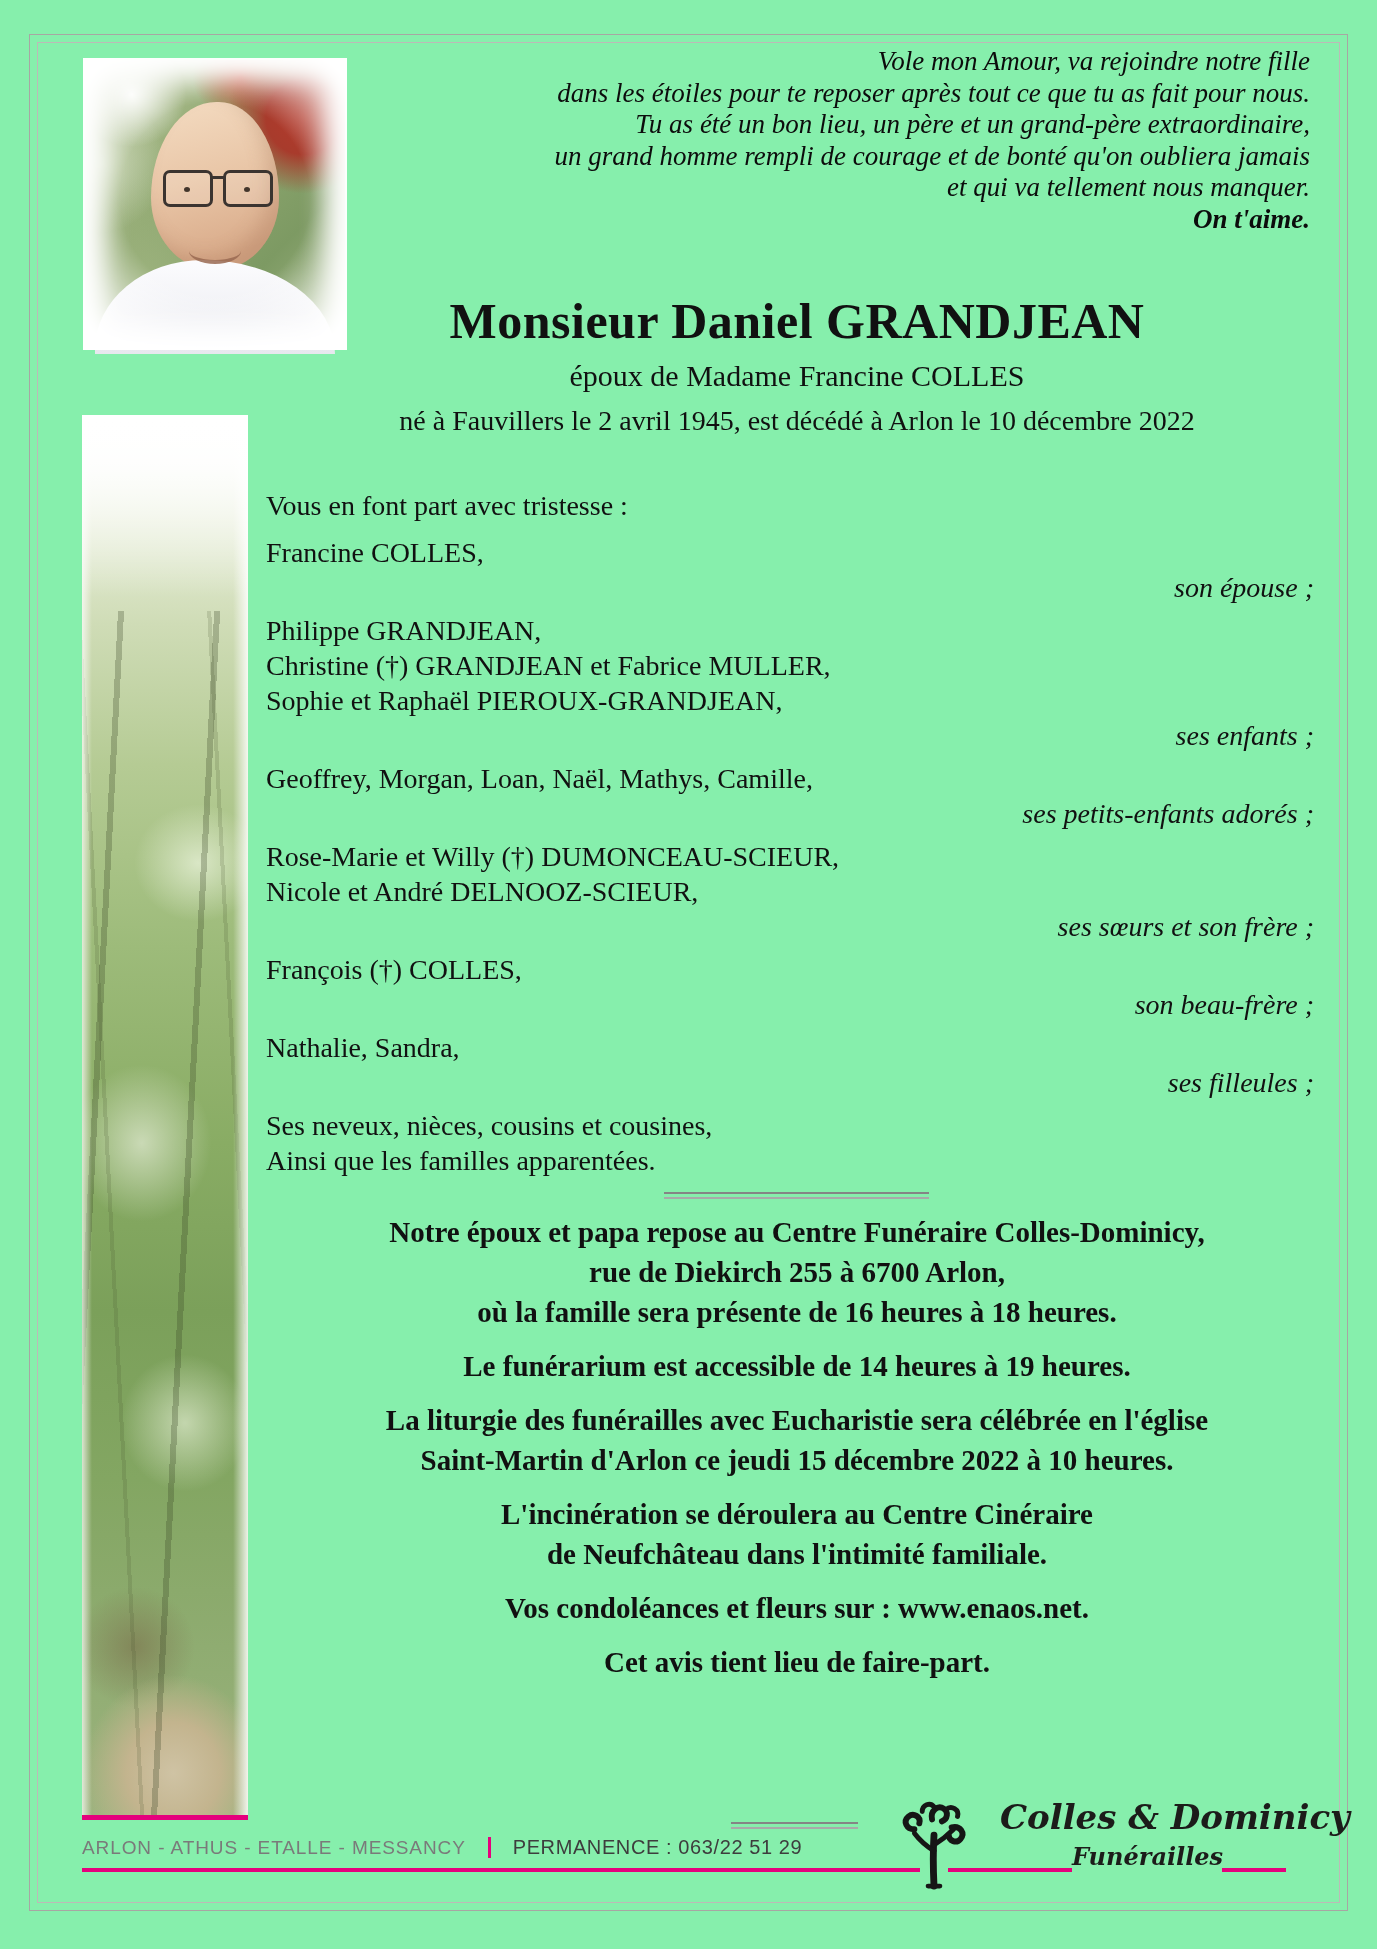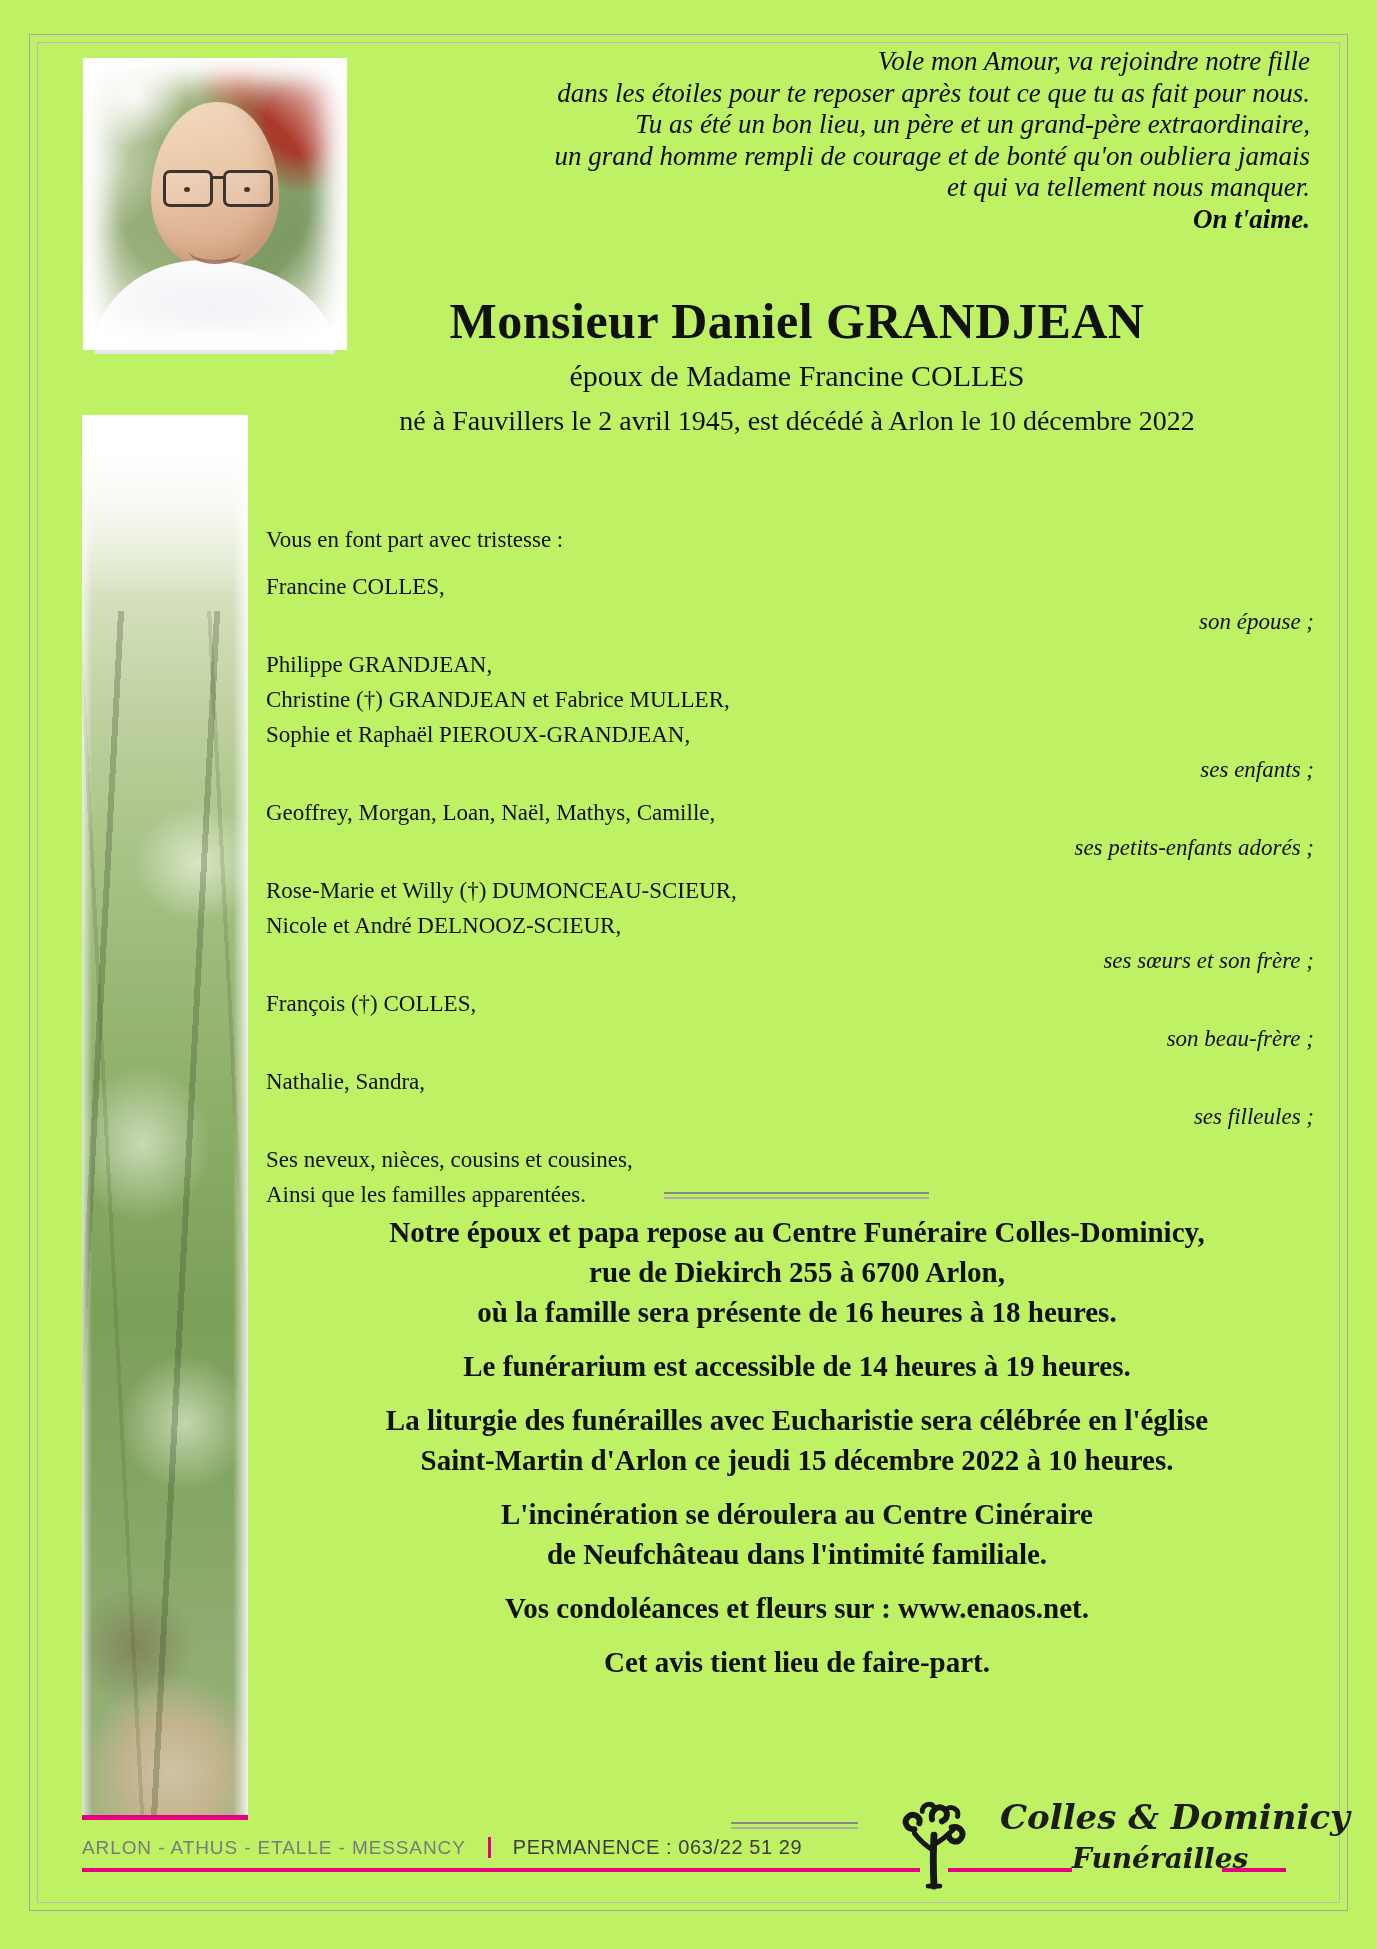--- a/index.html
+++ b/index.html
@@ -1,17 +1,17 @@
 <!DOCTYPE html>
 <html><head>
 <meta charset="utf-8">
 <style>
   html,body{margin:0;padding:0;background:#ffffff;}
   .page{
-    position:relative;width:1377px;height:1949px;background:#bef264;
+    position:relative;width:1377px;height:1949px;background:#86efac;
     font-family:"Liberation Serif", serif;color:#111;overflow:hidden;
   }
   .frame-outer{position:absolute;left:29px;top:34px;right:29px;bottom:38px;border:1px solid #a8a6a3;}
   .frame-inner{position:absolute;left:37px;top:42px;right:37px;bottom:46px;border:1px solid #bcbab7;}
 
   
   .portrait{position:absolute;left:85px;top:60px;width:260px;height:288px;}
   .p-bg{position:absolute;inset:0;border-radius:8px;background:
     radial-gradient(30% 26% at 18% 12%, rgba(255,255,255,.95), transparent 70%),
     radial-gradient(45% 40% at 84% 20%, #b23a2c 0%, #a83b2c 32%, transparent 66%),
@@ -60,21 +60,21 @@
     font-style:italic;font-size:27px;line-height:31.5px;color:#0c0c0c;}
   .poem-close{font-weight:bold;}
 
   
   .title{position:absolute;left:254px;width:1086px;top:292px;margin:0;text-align:center;
     font-size:50px;font-weight:bold;letter-spacing:.5px;}
   .spouse{position:absolute;left:254px;width:1086px;top:359px;text-align:center;font-size:30px;}
   .life{position:absolute;left:254px;width:1086px;top:405px;text-align:center;font-size:28px;}
 
   
-  .family{position:absolute;left:266px;right:63px;top:488px;font-size:23px;line-height:35px;margin-top:34px;}
+  .family{position:absolute;left:266px;right:63px;top:488px;font-size:28px;line-height:35px;}
   .family .intro{margin:0 0 12px 0;}
   .fam-name{white-space:nowrap;}
   .fam-rel{text-align:right;font-style:italic;margin:0 0 8px 0;}
 
   .divider{position:absolute;height:3px;border-top:2px solid #858585;border-bottom:2px solid #a9a9a9;}
   .divider.mid{left:664px;width:265px;top:1192px;}
   .divider.foot{left:731px;width:127px;top:1822px;}
 
   
   .details{position:absolute;left:254px;width:1086px;top:1212px;text-align:center;
@@ -88,21 +88,21 @@
   .foot-bar{width:3px;height:21px;background:#e5007d;}
   .foot-permanence{font-size:20px;letter-spacing:.6px;color:#3d3d3d;}
   .accent-line{position:absolute;top:1868px;height:4px;background:#e5007d;}
   .accent-a{left:82px;width:838px;}
   .accent-b{left:948px;width:124px;}
   .accent-c{left:1222px;width:64px;}
   .tree-logo{position:absolute;left:884px;top:1792px;width:100px;height:98px;}
   .brand-name{position:absolute;left:1000px;top:1797px;width:300px;text-align:right;white-space:nowrap;
     font-family:"DejaVu Serif", serif;font-style:italic;font-weight:bold;font-size:34px;color:#1c1c1a;}
   .brand-sub{position:absolute;left:1072px;top:1842px;width:150px;text-align:left;
-    font-family:"DejaVu Serif", serif;font-style:italic;font-weight:bold;font-size:28px;color:#1c1c1a;}
+    font-family:"DejaVu Serif", serif;font-style:italic;font-weight:bold;font-size:24px;color:#1c1c1a;}
 </style>
 </head>
 <body>
 
 <div class="page">
   <div class="frame-outer"></div>
   <div class="frame-inner"></div>
 
   <div class="portrait">
     <div class="p-bg"></div>

